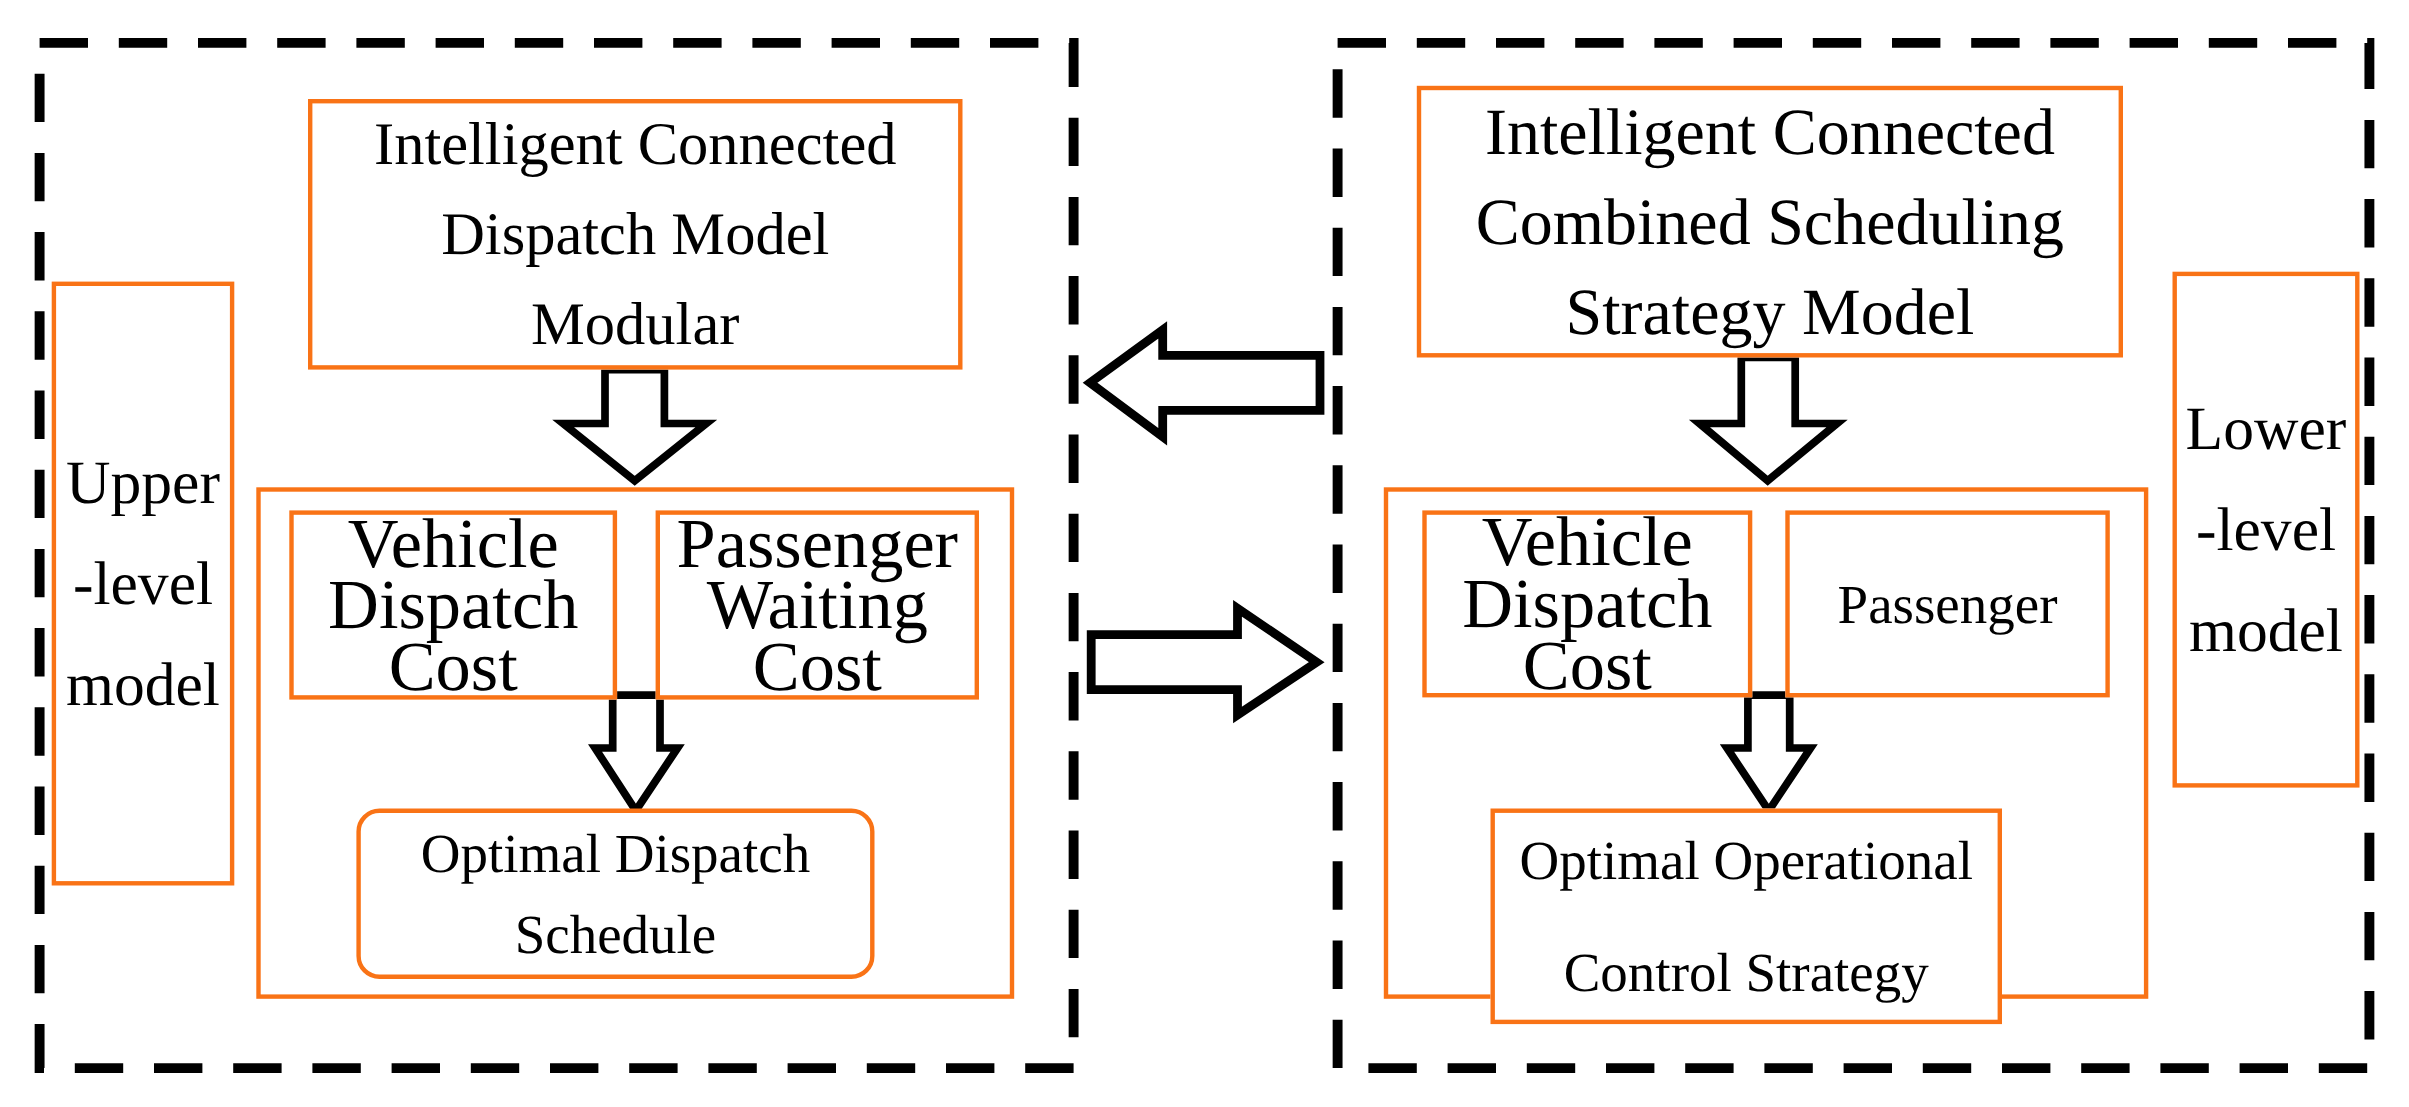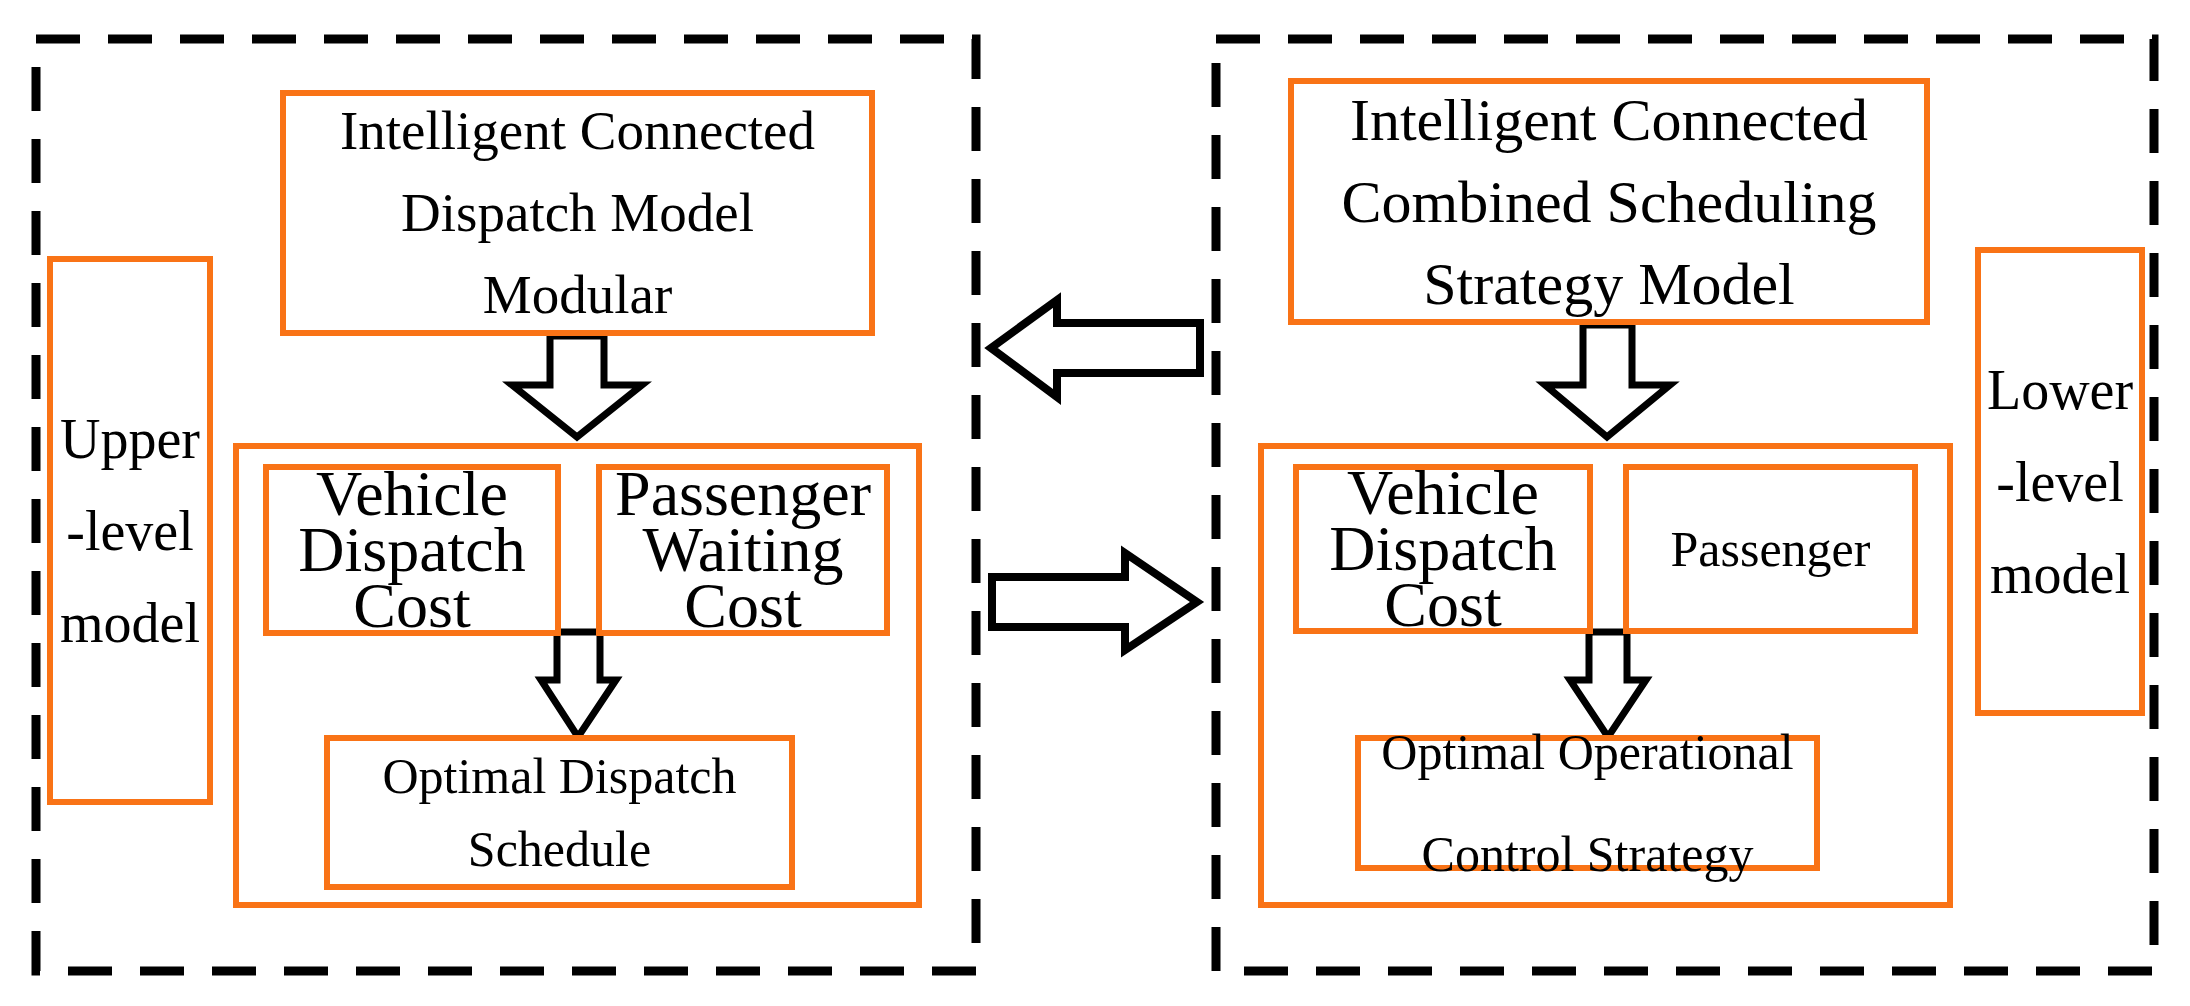--- a/index.html
+++ b/index.html
@@ -7,42 +7,42 @@
     position:relative;
     width:2190px;height:1006px;
     background:#ffffff;
     font-family:"Liberation Serif","DejaVu Serif",serif;
     color:#000;
   }
   .underlay{position:absolute;left:0;top:0;width:2190px;height:1006px;}
   .box{
     position:absolute;
     box-sizing:border-box;
-    border:6px solid #f97316;
+    border:4px solid #f97316;
     background:#ffffff;
     display:flex;
     flex-direction:column;
     align-items:center;
     justify-content:center;
     text-align:center;
     font-family:Liberation Serif, serif;
   }
   .top-box-left{left:280px;top:90px;width:595px;height:246px;font-size:55px;line-height:82px;}
   .top-box-right{left:1288px;top:78px;width:642px;height:247px;font-size:60px;line-height:82px;}
   .container-box{background:transparent;}
   .container-left{left:233px;top:443px;width:689px;height:465px;}
   .container-right{left:1258px;top:443px;width:695px;height:465px;}
   .small-box{font-size:64px;line-height:56px;}
   .vehicle-left{left:263px;top:464px;width:298px;height:172px;}
   .passenger-waiting{left:596px;top:464px;width:294px;height:172px;}
   .vehicle-right{left:1293px;top:464px;width:300px;height:170px;}
   .passenger-travel{left:1623px;top:464px;width:295px;height:170px;font-size:50px;line-height:72px;}
   .result-box{font-size:50px;line-height:73px;}
-  .optimal-dispatch{left:324px;top:735px;width:471px;height:155px;}
-  .optimal-control{left:1355px;top:735px;width:465px;height:136px;gap:29px;}
+  .optimal-dispatch{left:324px;top:735px;width:471px;height:155px;border-radius:21px;}
+  .optimal-control{left:1355px;top:735px;width:465px;height:196px;gap:29px;}
   .side-label{font-size:56px;line-height:92px;}
   .upper-label{left:47px;top:232px;width:166px;height:549px;margin-top:24px;}
   .lower-label{left:1975px;top:247px;width:170px;height:469px;}
   .line{white-space:nowrap;}
 </style>
 </head>
 <body>
 
 <div class="canvas">
 

